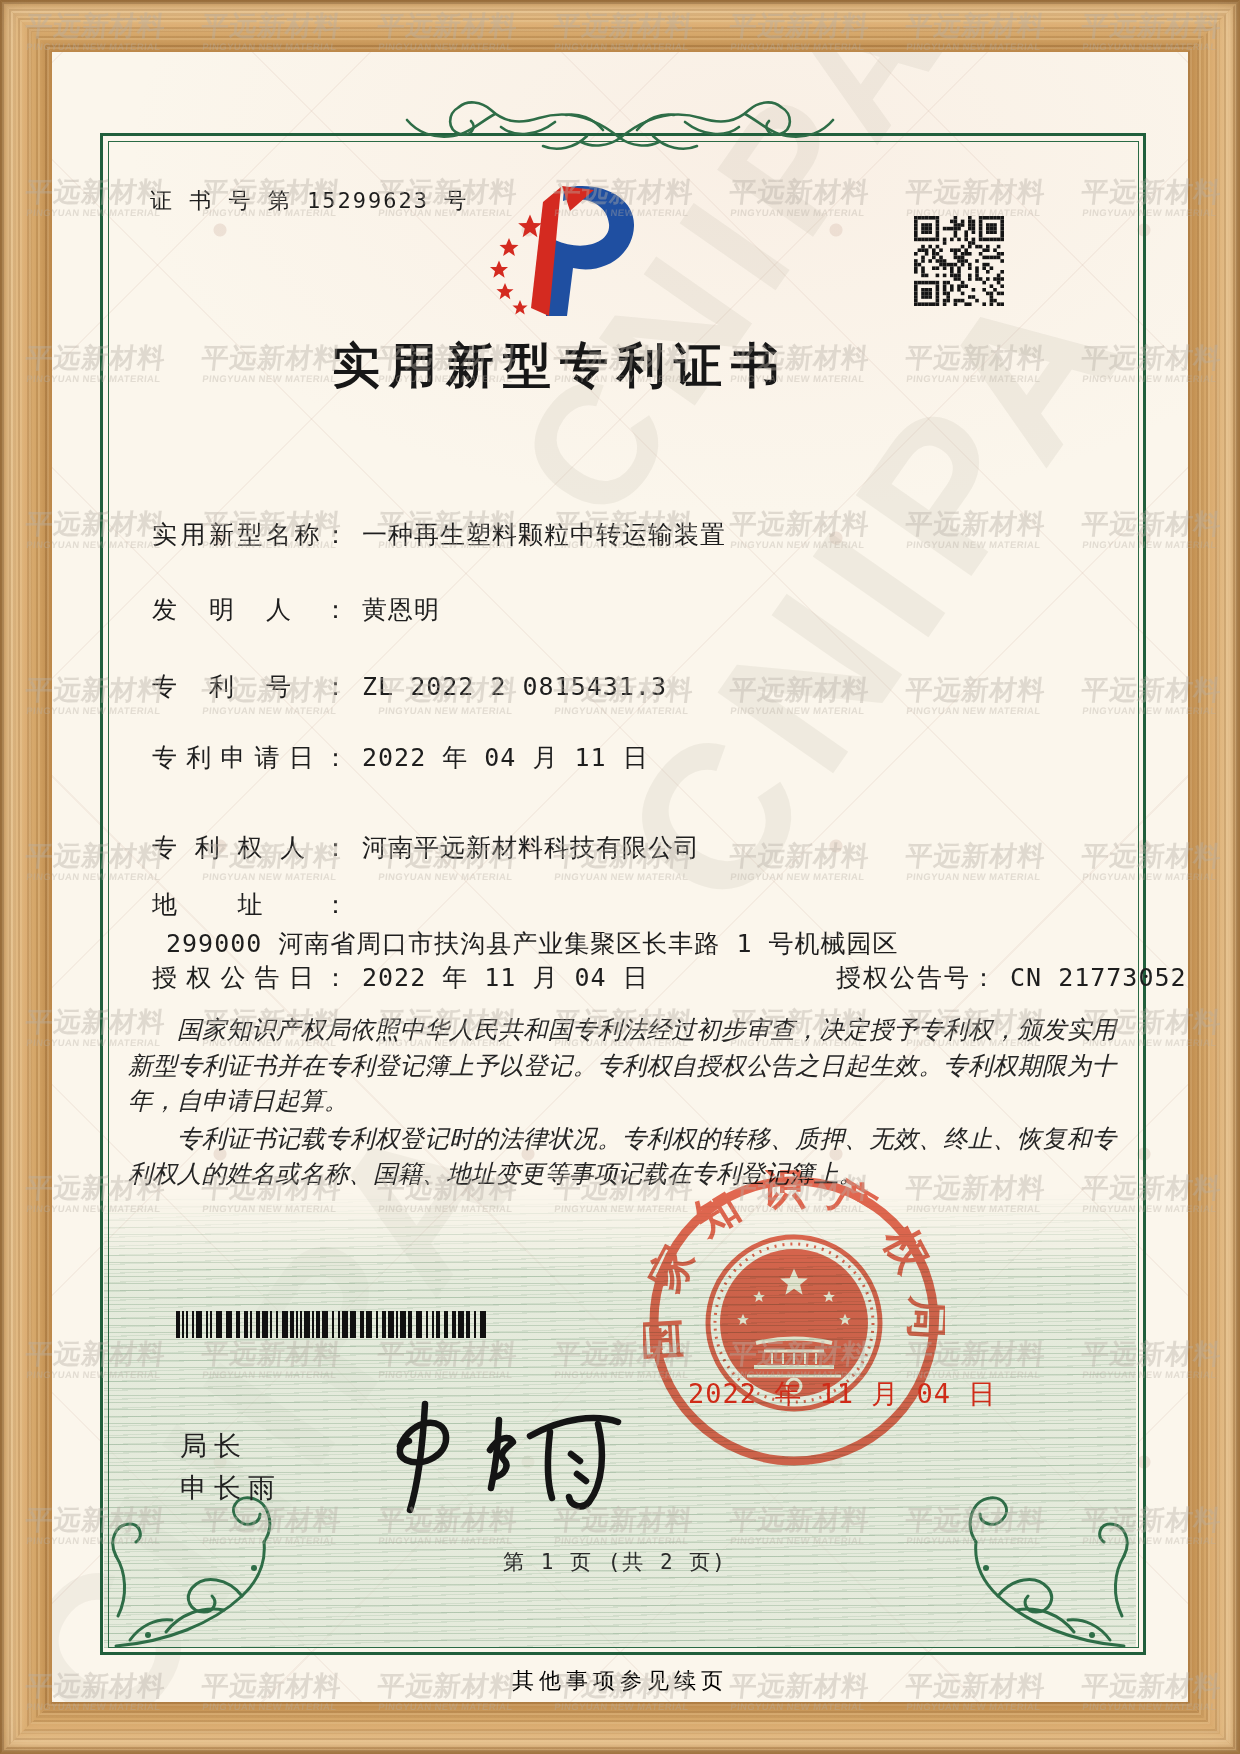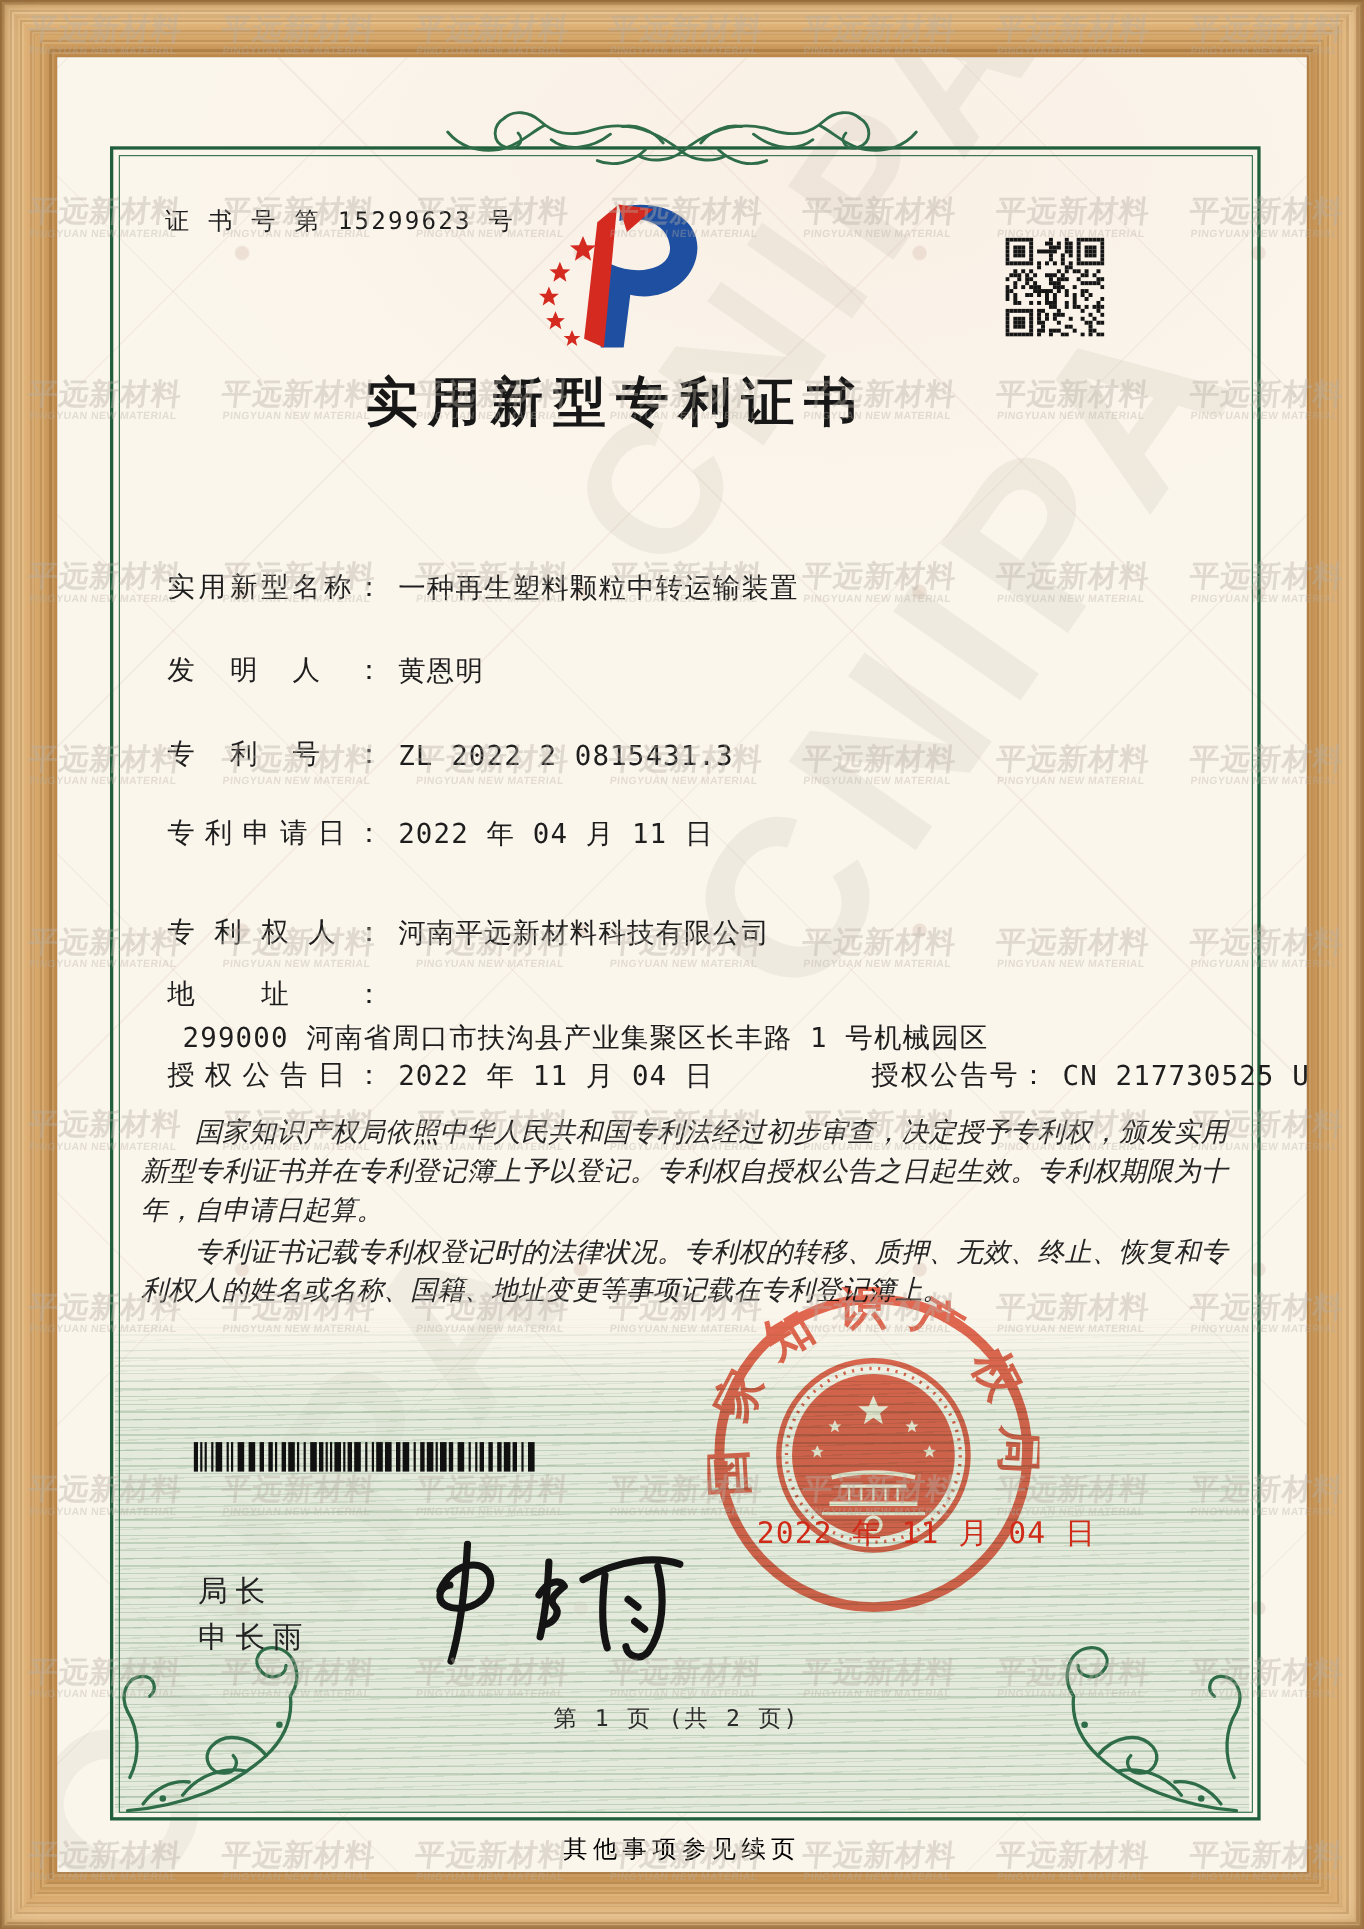--- a/index.html
+++ b/index.html
@@ -87,21 +87,21 @@
     font-size:48px;font-weight:700;letter-spacing:9px;color:#171717;}
 
   
   .frow{position:absolute;left:152px;z-index:10;font-size:25px;color:#1e1e1e;line-height:40px;white-space:nowrap;}
   .flabel{display:inline-block;width:196px;text-align:justify;text-align-last:justify;vertical-align:top;}
   .fvalue{display:inline-block;margin-left:14px;letter-spacing:1px;vertical-align:top;
     font-family:"DejaVu Sans Mono","Liberation Serif",serif;}
   .frow.addr{white-space:normal;width:990px;}
   .frow.addr .fvalue{margin-left:-59px;text-indent:73px;width:860px;line-height:37px;}
   .grant-no{position:absolute;left:640px;top:0;}
-  .grant-no .flabel{width:160px;}
+  .grant-no .flabel{width:160px;margin-left:44px;}
 
   
   .paras{position:absolute;left:128px;top:1012px;width:988px;z-index:10;font-size:24.5px;line-height:35.5px;
     color:#252525;text-align:justify;font-style:italic;}
   .paras p{margin:0 0 2px 0;text-indent:2em;}
 
   
   .barcode{position:absolute;left:176px;top:1311px;width:316px;height:27px;z-index:10;}
   .barcode svg{width:316px;height:27px;fill:#101010;}
   .director-title,.director-name{position:absolute;left:180px;z-index:10;

